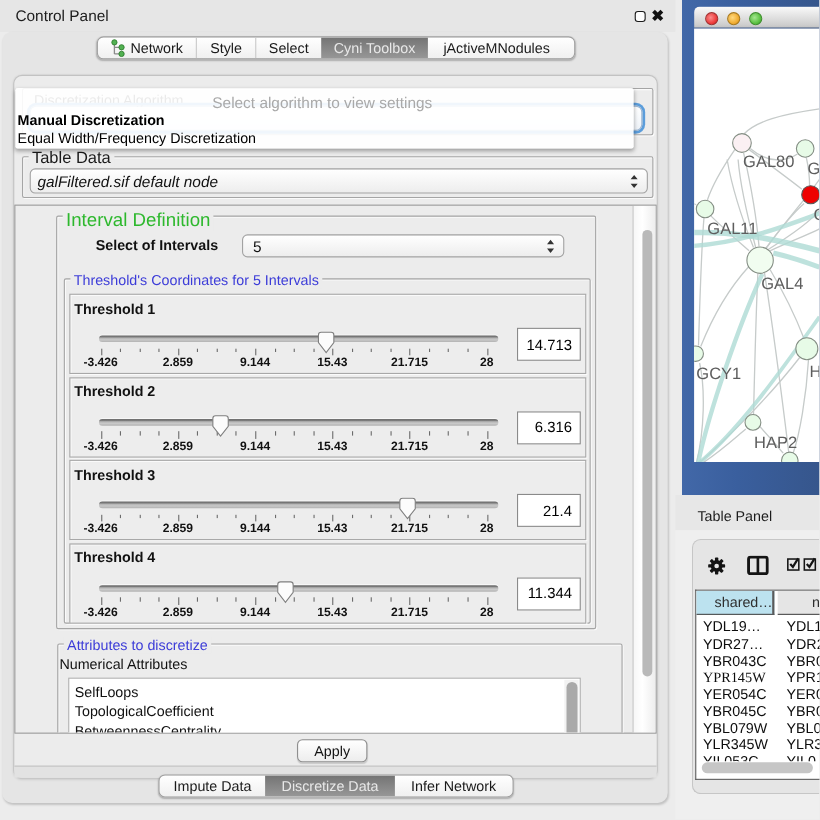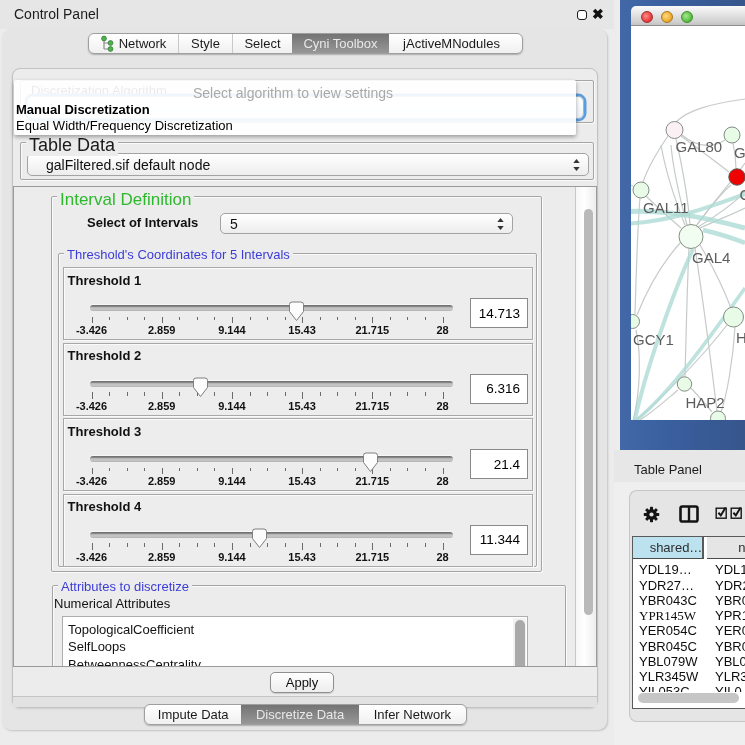--- a/index.html
+++ b/index.html
@@ -34,24 +34,24 @@
 #dacombo { left:14px; top:27px; width:557px; height:23px; background:linear-gradient(#ffffff,#eef3f8); border:1px solid #9ab6d4; border-radius:6px; box-shadow:0 0 0 2.5px #5b9ddb; }
 
 
 #popup { left:14px; top:80px; width:562px; height:55px; background:rgba(255,255,255,0.91); border-radius:2px; box-shadow:0 2px 4px rgba(0,0,0,0.35); z-index:5; }
 #popup .hint { position:absolute; left:179px; top:5px; font-size:14px; color:#a9a9a9; }
 #popup .it1 { position:absolute; left:2px; top:22px; font-size:13px; font-weight:bold; color:#000; }
 #popup .it2 { position:absolute; left:2px; top:38px; font-size:13px; color:#000; }
 
 
 #tdgroup { left:7px; top:73px; width:574px; height:38px; }
-#tdlabel { left:13px; top:66px; font-size:18px; color:#1a1a1a; z-index:1; background:#ececec; padding:0 3px; }
+#tdlabel { left:13px; top:66px; font-size:15px; color:#1a1a1a; z-index:1; background:#ececec; padding:0 3px; }
 .combo { background:linear-gradient(#ffffff,#ededed); border:1px solid #a3a3a3; border-radius:5px; font-size:14px; color:#111; display:flex; align-items:center; }
 .combo .arrows { position:absolute; right:7px; top:50%; transform:translateY(-50%); width:9px; }
-#tdcombo { left:14px; top:84px; width:562px; height:23px; padding-left:18px; }
+#tdcombo { left:14px; top:84px; width:562px; height:23px; padding-left:6px;font-style:italic; }
 
 
 #scrollarea { left:0px; top:117px; width:584px; height:481px; border:1px solid #9a9a9a; background:#ececec; overflow:hidden; }
 #vsb { left:561px; top:0px; width:21px; height:479px; background:linear-gradient(90deg,#f6f6f6,#ffffff 40%,#ededed); border-left:1px solid #c8c8c8; }
 #vsbthumb { position:absolute; left:8px; top:22px; width:8.5px; height:406px; background:#b9b9b9; border-radius:5px; }
 
 
 #idgroup { left:37px; top:9px; width:491px; height:376px; }
 #idlabel { color:#2db82d; }
 #noilabel { left:35px; top:18px; font-size:13px; font-weight:bold; color:#111; }
@@ -303,22 +303,22 @@
             <div class="vbox">11.344</div>
           </div>
       </div>
     </div>
 
     <div class="abs groupbox" id="atgroup">
         <span class="grouplabel" id="atlabel">Attributes to discretize</span>
       </div>
     <div class="abs" id="nalabel">Numerical Attributes</div>
     <div class="abs" id="attrlist">
+      <div class="li">SelfLoops</div>
       <div class="li">TopologicalCoefficient</div>
-      <div class="li">SelfLoops</div>
       <div class="li">BetweennessCentrality</div>
       <div id="alsb">
           <div id="alsbthumb"></div>
         </div>
     </div>
   </div>
 
   <div class="abs" style="left:0px; top:627px; width:584px; height:11px; background:#e2e2e2; border-top:1px solid #c4c4c4;"></div>
   <div class="abs" id="applybtn">Apply</div>
 </div>

